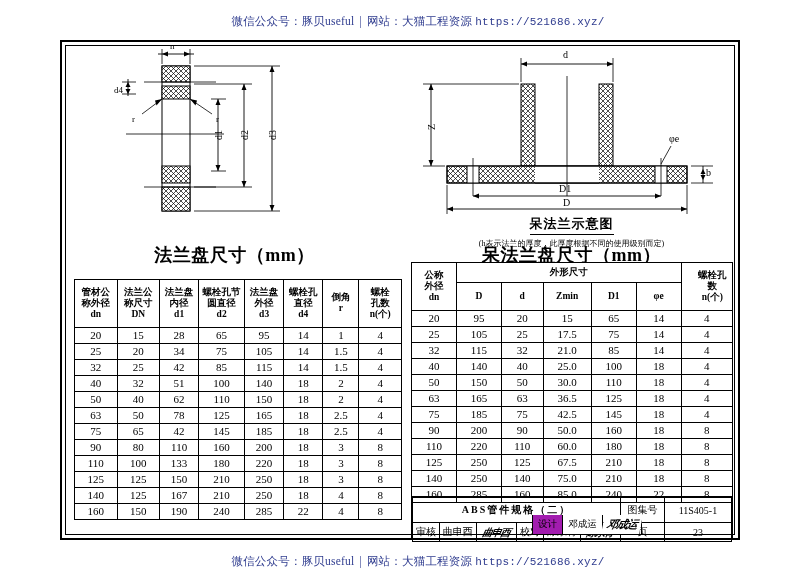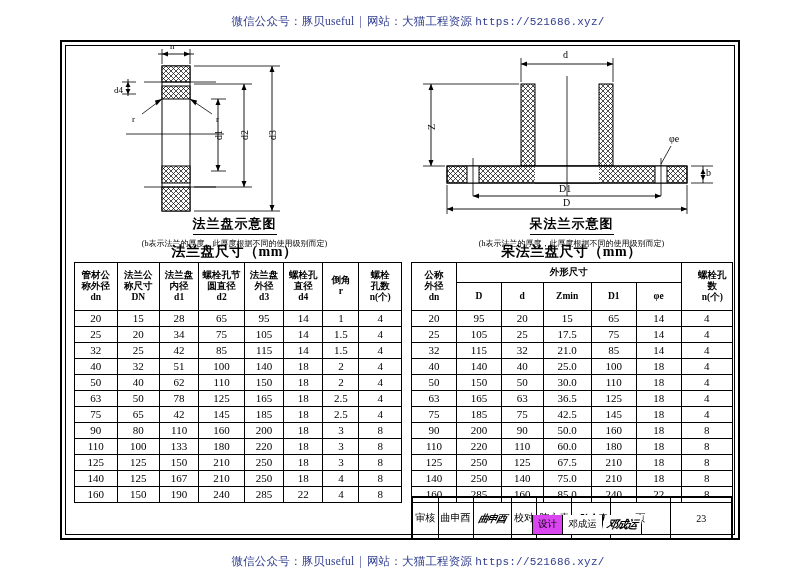--- a/index.html
+++ b/index.html
@@ -40,21 +40,21 @@
     border: 1px solid #000;
   }
   .cap {
     position: absolute; width: 100%; text-align: center;
   }
   .cap-title {
     font-size: 13px; font-weight: bold; letter-spacing: 1px;
     border-bottom: 1.5px solid #000; display: inline-block; padding-bottom: 1px;
   }
   .cap-note { font-size: 8px; margin-top: 3px; }
-  .tbl-title { font-size: 14px; font-weight: bold; text-align: center; letter-spacing: .5px; }
+  .tbl-title { font-size: 18px; font-weight: bold; text-align: center; letter-spacing: .5px; }
 
   
   table.spec {
     border-collapse: collapse;
     font-family: "Liberation Serif", serif;
     background: #fff;
   }
   table.spec th, table.spec td {
     border: 1px solid #000;
     text-align: center;
@@ -171,24 +171,20 @@
         <text x="48" y="47">d4</text>
         <text x="66" y="76">r</text>
         <text x="150" y="76">r</text>
       </g>
       <g font-family="Liberation Serif, serif" font-size="10" fill="#000">
         <text transform="translate(156,94) rotate(-90)">d1</text>
         <text transform="translate(182,94) rotate(-90)">d2</text>
         <text transform="translate(210,94) rotate(-90)">d3</text>
       </g>
     </svg>
-    <div class="cap" style="top:168px;">
-      <span class="cap-title">法兰盘示意图</span>
-      <div class="cap-note">(b表示法兰的厚度，此厚度根据不同的使用级别而定)</div>
-    </div>
   </div>
 
   <div style="position:absolute;left:337px;top:0;width:337px;height:200px;">
     <svg width="337" height="172" viewBox="0 0 337 172">
       <g stroke="#000" fill="none" stroke-width="1">
 
         <rect x="118" y="38" width="14" height="82" fill="url(#hatch)"></rect>
         <rect x="196" y="38" width="14" height="82" fill="url(#hatch)"></rect>
 
         <rect x="44" y="120" width="240" height="17" fill="url(#hatch)"></rect>
@@ -253,21 +249,21 @@
       <span class="cap-title">呆法兰示意图</span>
       <div class="cap-note">(h表示法兰的厚度，此厚度根据不同的使用级别而定)</div>
     </div>
   </div>
 
   <div class="tbl-title" style="position:absolute;left:0;top:197px;width:337px;">法兰盘尺寸（mm）</div>
 
   <div class="tbl-title" style="position:absolute;left:337px;top:197px;width:337px;">呆法兰盘尺寸（mm）</div>
 
   <div style="position:absolute;left:8px;top:216px;width:328px;">
-    <table class="spec" style="width:328px;">
+    <table class="spec" style="width:328px;margin-top:17px;">
       <thead>
         <tr>
           <th style="width:13%;height:48px;">
             <span class="hdr-cn">管材公</span>
             <span class="hdr-cn">称外径</span>
             <span class="hdr-sym">dn</span>
           </th>
           <th style="width:13%;">
             <span class="hdr-cn">法兰公</span>
             <span class="hdr-cn">称尺寸</span>
@@ -561,34 +557,39 @@
               <td>22</td>
               <td>8</td>
             </tr>
           </tbody>
     </table>
   </div>
 
   <div class="titleblock" style="left:345px;top:450px;width:322px;height:44px;">
     <table>
       <tbody>
+            <tr style="height:25px;">
+        <td colspan="6" class="big-title">ABS管件规格（二）</td>
+        <td style="width:13%;" class="lbl">图集号</td>
+        <td style="width:20%;" class="val">11S405-1</td>
+      </tr>
       <tr style="height:19px;">
         <td style="width:8%;" class="lbl">审核</td>
         <td style="width:11%;" class="lbl">曲申酉</td>
         <td style="width:12%;" class="sig">曲申酉</td>
         <td style="width:8%;" class="lbl">校对</td>
         <td style="width:11%;" class="lbl">陈永青</td>
         <td style="width:12%;" class="sig">陈永青</td>
         <td class="lbl">页</td>
         <td class="val">23</td>
       </tr>
     </tbody>
         </table>
   </div>
 
   <div style="position:absolute;left:466px;top:469px;width:110px;height:19px;border-left:1px solid #000;border-right:1px solid #000;display:flex;">
-    <div style="flex:0 0 30px;display:flex;align-items:center;justify-content:center;border-right:1px solid #000;background:#d946ef;font-size:9.5px;">设计</div>
+    <div style="flex:0 0 30px;display:flex;align-items:center;justify-content:center;border-right:1px solid #000;background:#a21caf;font-size:9.5px;">设计</div>
     <div style="flex:0 0 40px;display:flex;align-items:center;justify-content:center;border-right:1px solid #000;background:#fff;font-size:9.5px;">邓成运</div>
     <div class="sig" style="flex:1;display:flex;align-items:center;justify-content:center;background:#fff;">邓成运</div>
   </div>
 
 </div>
 </div>
 
 </body></html>

